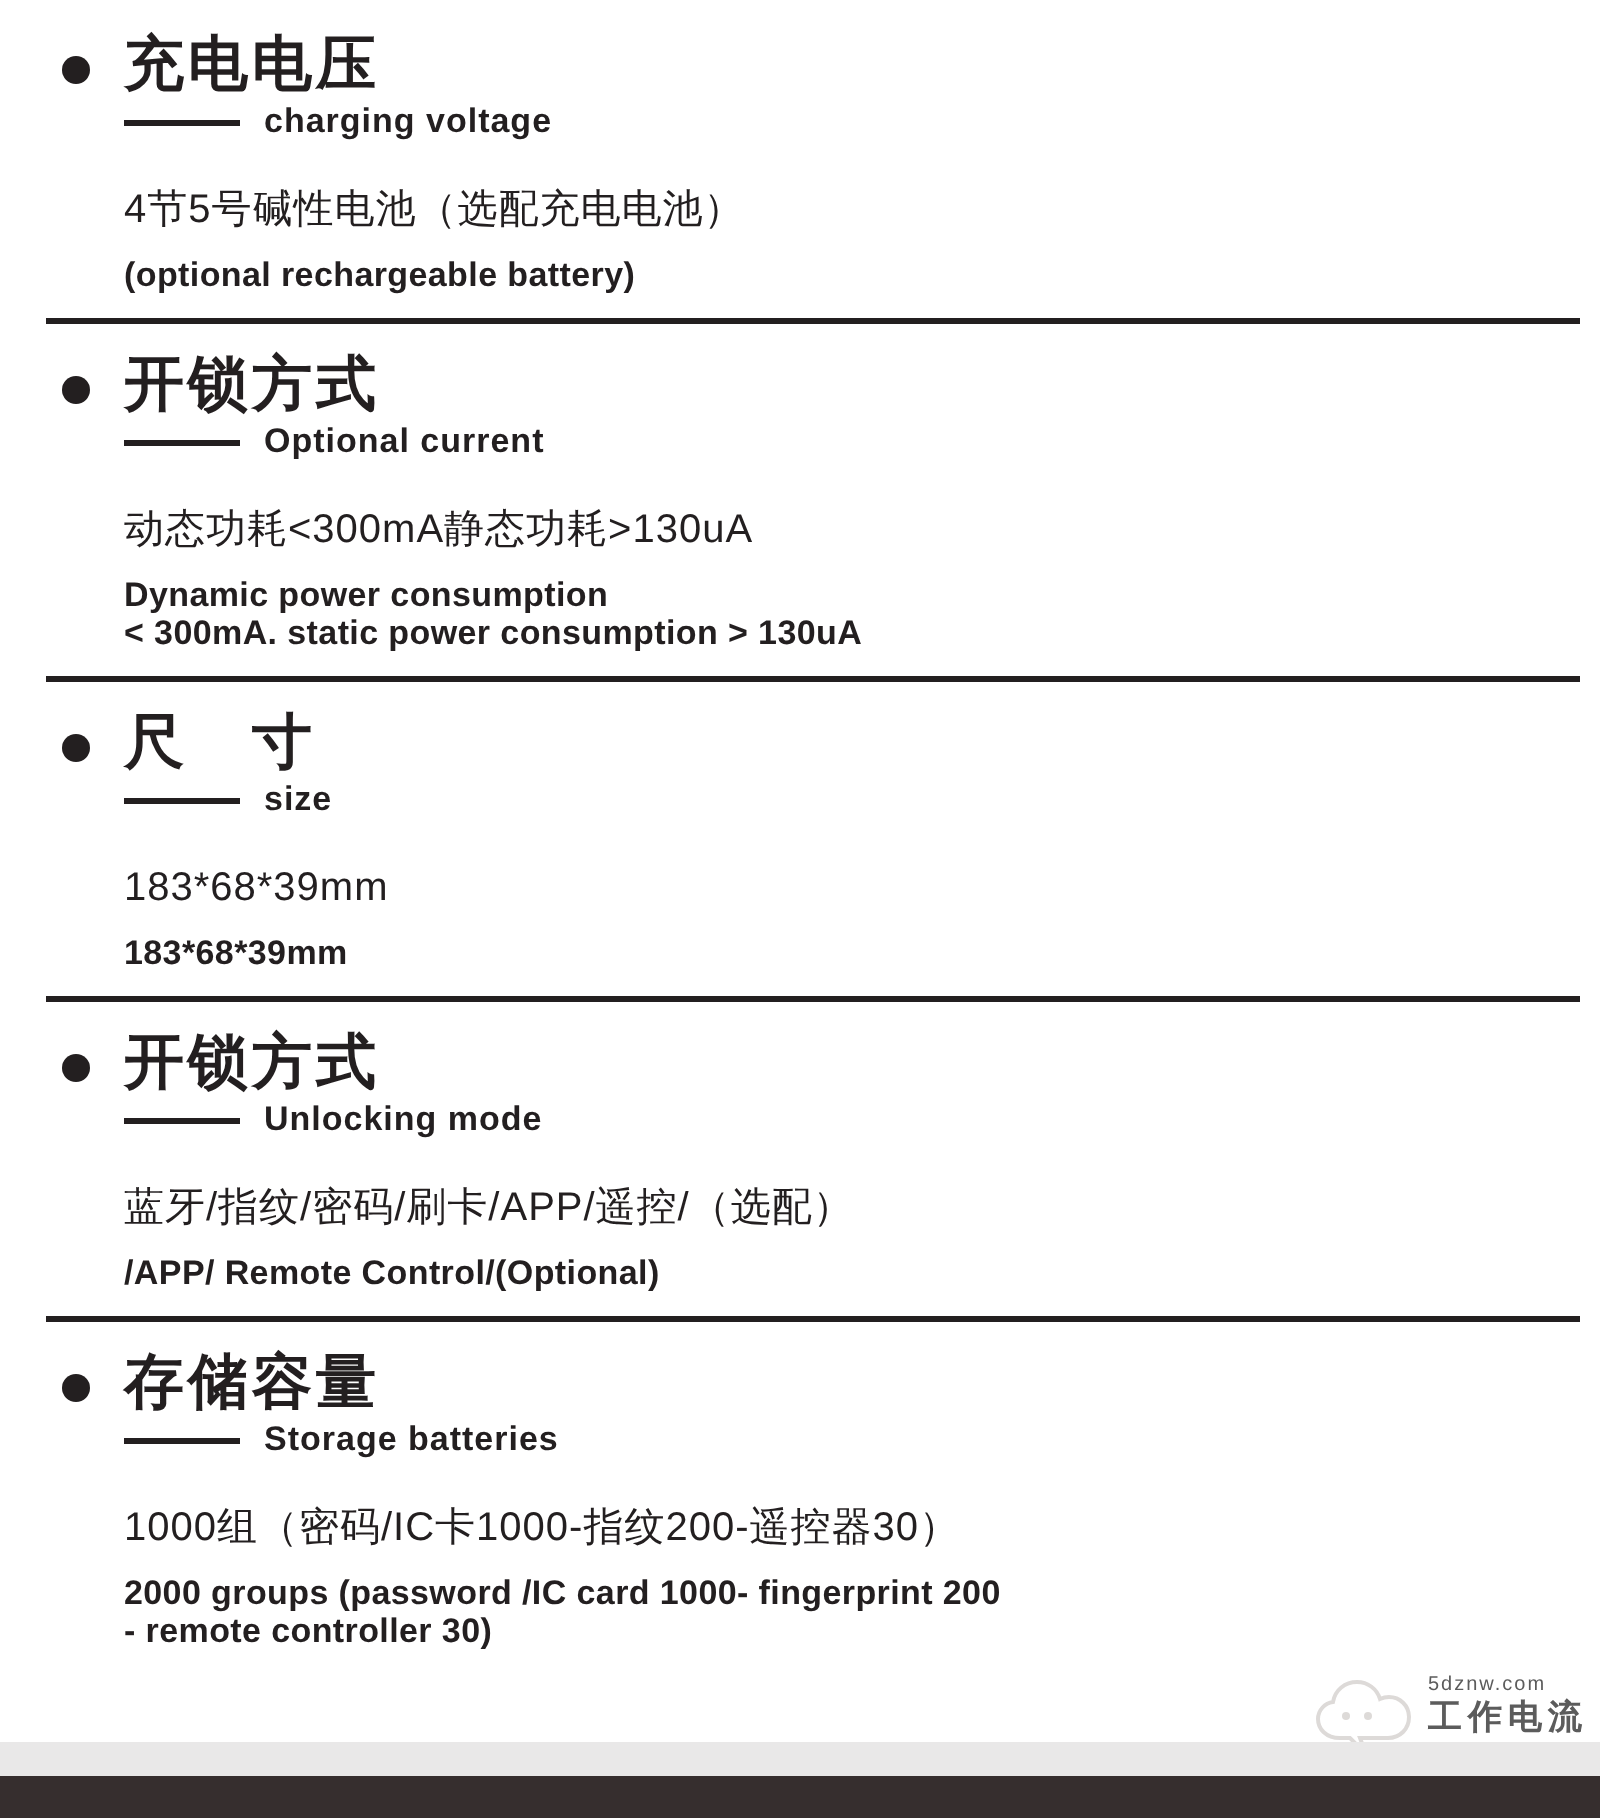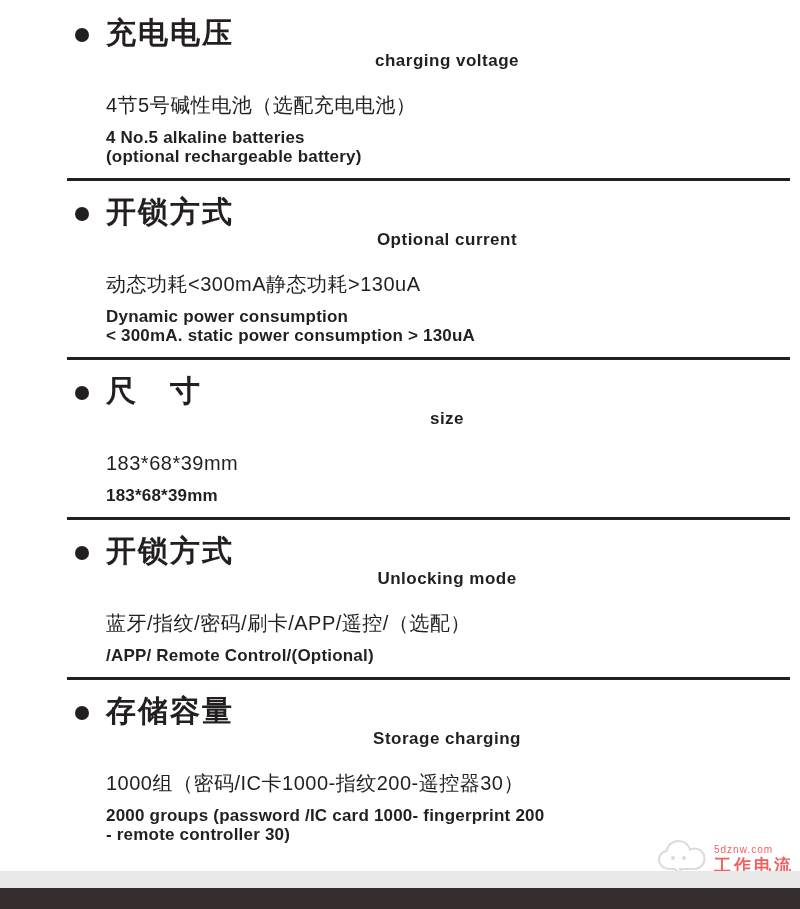--- a/index.html
+++ b/index.html
@@ -6,21 +6,21 @@
   .page {
     position: relative;
     width: 800px;
     height: 909px;
     background: #ffffff;
     color: #231f20;
     font-family: "Liberation Sans", "DejaVu Sans", sans-serif;
     overflow: hidden;
     box-sizing: border-box;
   }
-  .content { padding-top: 2px; padding-left: 44px; }
+  .content { padding-top: 2px; }
   .section {
     position: relative;
     padding: 16px 12px 12px 62px;
     box-sizing: border-box;
   }
   .bullet {
     position: absolute;
     left: 31px;
     top: 26px;
     width: 14px;
@@ -33,21 +33,20 @@
     font-size: 30px;
     line-height: 30px;
     font-weight: bold;
     letter-spacing: 2px;
   }
   .sub-row {
     display: flex;
     align-items: center;
     height: 20px;
     margin-top: 3px;
-    flex-direction: column;
   }
   .dash {
     width: 58px;
     height: 3px;
     background: #231f20;
     margin-right: 12px;
   }
   .sub-label {
     font-size: 17px;
     font-weight: bold;
@@ -86,22 +85,22 @@
     left: 0; right: 0;
     bottom: 0;
     height: 21px;
     background: #362e2e;
   }
   .watermark {
     position: absolute;
     right: 6px;
     bottom: 28px;
     display: flex;
-    align-items: center;
-    color: #ef4444;
+    align-items: flex-start;
+    color: #404040;
     opacity: 0.85;
   }
   .wm-cloud { margin-right: 6px; }
   .wm-text { text-align: left; }
   .wm-line1 { font-size: 10px; letter-spacing: 1px; line-height: 12px; }
   .wm-line2 { font-size: 17px; font-weight: bold; letter-spacing: 3px; line-height: 19px; }
 </style>
 </head>
 <body>
 
@@ -110,21 +109,20 @@
 
     <div class="section">
       <span class="bullet"></span>
       <h2 class="title-zh">充电电压</h2>
       <div class="sub-row">
         <span class="dash"></span>
         <span class="sub-label">charging voltage</span>
       </div>
       <div class="value-zh">4节5号碱性电池（选配充电电池）</div>
       <div class="value-en">
-        <div>4 No.5 alkaline batteries</div>
         <div>(optional rechargeable battery)</div>
       </div>
     </div>
     <div class="divider"></div>
 
     <div class="section">
       <span class="bullet"></span>
       <h2 class="title-zh">开锁方式</h2>
       <div class="sub-row">
         <span class="dash"></span>
@@ -165,21 +163,21 @@
         <div>/APP/ Remote Control/(Optional)</div>
       </div>
     </div>
     <div class="divider"></div>
 
     <div class="section">
       <span class="bullet"></span>
       <h2 class="title-zh">存储容量</h2>
       <div class="sub-row">
         <span class="dash"></span>
-        <span class="sub-label">Storage charging</span>
+        <span class="sub-label">Storage batteries</span>
       </div>
       <div class="value-zh">1000组（密码/IC卡1000-指纹200-遥控器30）</div>
       <div class="value-en">
         <div>2000 groups (password /IC card 1000- fingerprint 200</div>
         <div>- remote controller 30)</div>
       </div>
     </div>
 
   </div>
 

